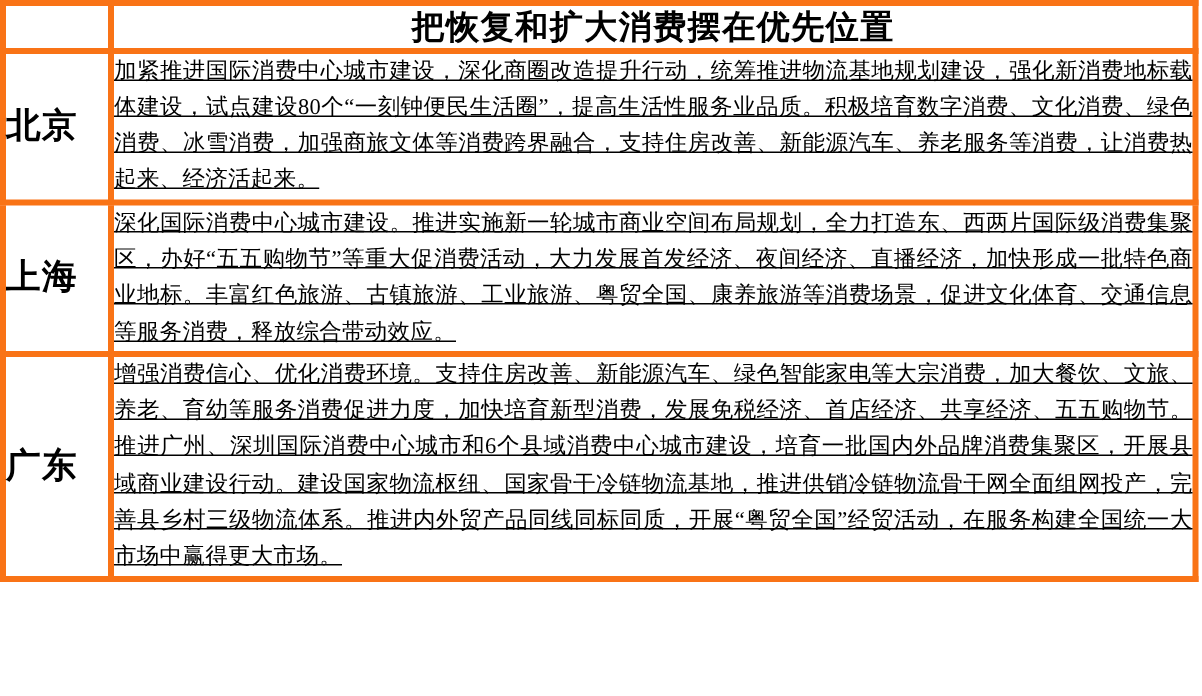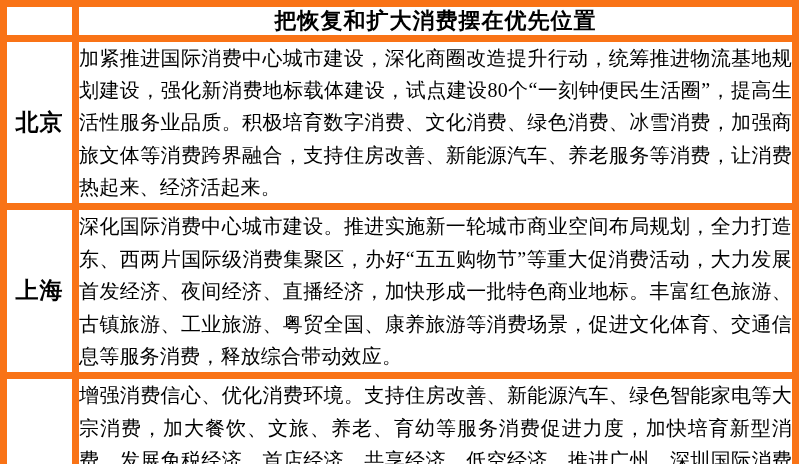--- a/index.html
+++ b/index.html
@@ -14,52 +14,52 @@
     color: #000000;
     overflow: hidden;
   }
   .doc-table {
     width: 799px;
     border-collapse: collapse;
     table-layout: fixed;
     margin: 0;
   }
   .doc-table td {
-    border: 7px solid #f97316;
+    border: 4px solid #f97316;
     vertical-align: middle;
     padding: 0;
   }
   .col-region {
     width: 72px;
   }
   .title-cell {
     text-align: center;
     font-size: 22px;
     font-weight: bold;
     letter-spacing: 1px;
     padding: 4px 0 5px 0;
     line-height: 1.25;
   }
   .title-blank {
     border-right: 1px solid #000000;
   }
   .region-cell {
-    text-align: center;
     font-size: 23px;
     font-weight: bold;
     letter-spacing: 1px;
     line-height: 1.3;
   }
   .body-cell {
-    font-size: 20px;
+    font-size: 15px;
     line-height: 1.62;
     padding: 5px 7px 6px 8px;
     text-align: justify;
     text-justify: inter-ideograph;
     letter-spacing: 0.2px;
+    text-decoration: underline;
   }
 </style>
 </head>
 <body>
 
 <table class="doc-table">
   <colgroup>
     <col class="col-region">
     <col>
   </colgroup>
@@ -71,16 +71,16 @@
     <tr>
       <td class="region-cell">北京</td>
       <td class="body-cell">加紧推进国际消费中心城市建设，深化商圈改造提升行动，统筹推进物流基地规划建设，强化新消费地标载体建设，试点建设80个“一刻钟便民生活圈”，提高生活性服务业品质。积极培育数字消费、文化消费、绿色消费、冰雪消费，加强商旅文体等消费跨界融合，支持住房改善、新能源汽车、养老服务等消费，让消费热起来、经济活起来。</td>
     </tr>
     <tr>
       <td class="region-cell">上海</td>
       <td class="body-cell">深化国际消费中心城市建设。推进实施新一轮城市商业空间布局规划，全力打造东、西两片国际级消费集聚区，办好“五五购物节”等重大促消费活动，大力发展首发经济、夜间经济、直播经济，加快形成一批特色商业地标。丰富红色旅游、古镇旅游、工业旅游、粤贸全国、康养旅游等消费场景，促进文化体育、交通信息等服务消费，释放综合带动效应。</td>
     </tr>
     <tr>
       <td class="region-cell">广东</td>
-      <td class="body-cell">增强消费信心、优化消费环境。支持住房改善、新能源汽车、绿色智能家电等大宗消费，加大餐饮、文旅、养老、育幼等服务消费促进力度，加快培育新型消费，发展免税经济、首店经济、共享经济、低空经济。推进广州、深圳国际消费中心城市和6个县域消费中心城市建设，培育一批国内外品牌消费集聚区，开展县域商业建设行动。建设国家物流枢纽、国家骨干冷链物流基地，推进供销冷链物流骨干网全面组网投产，完善县乡村三级物流体系。推进内外贸产品同线同标同质，开展“粤贸全国”经贸活动，在服务构建全国统一大市场中赢得更大市场。</td>
+      <td class="body-cell">增强消费信心、优化消费环境。支持住房改善、新能源汽车、绿色智能家电等大宗消费，加大餐饮、文旅、养老、育幼等服务消费促进力度，加快培育新型消费，发展免税经济、首店经济、共享经济、五五购物节。推进广州、深圳国际消费中心城市和6个县域消费中心城市建设，培育一批国内外品牌消费集聚区，开展县域商业建设行动。建设国家物流枢纽、国家骨干冷链物流基地，推进供销冷链物流骨干网全面组网投产，完善县乡村三级物流体系。推进内外贸产品同线同标同质，开展“粤贸全国”经贸活动，在服务构建全国统一大市场中赢得更大市场。</td>
     </tr>
   </tbody>
 </table>
 
 </body></html>

